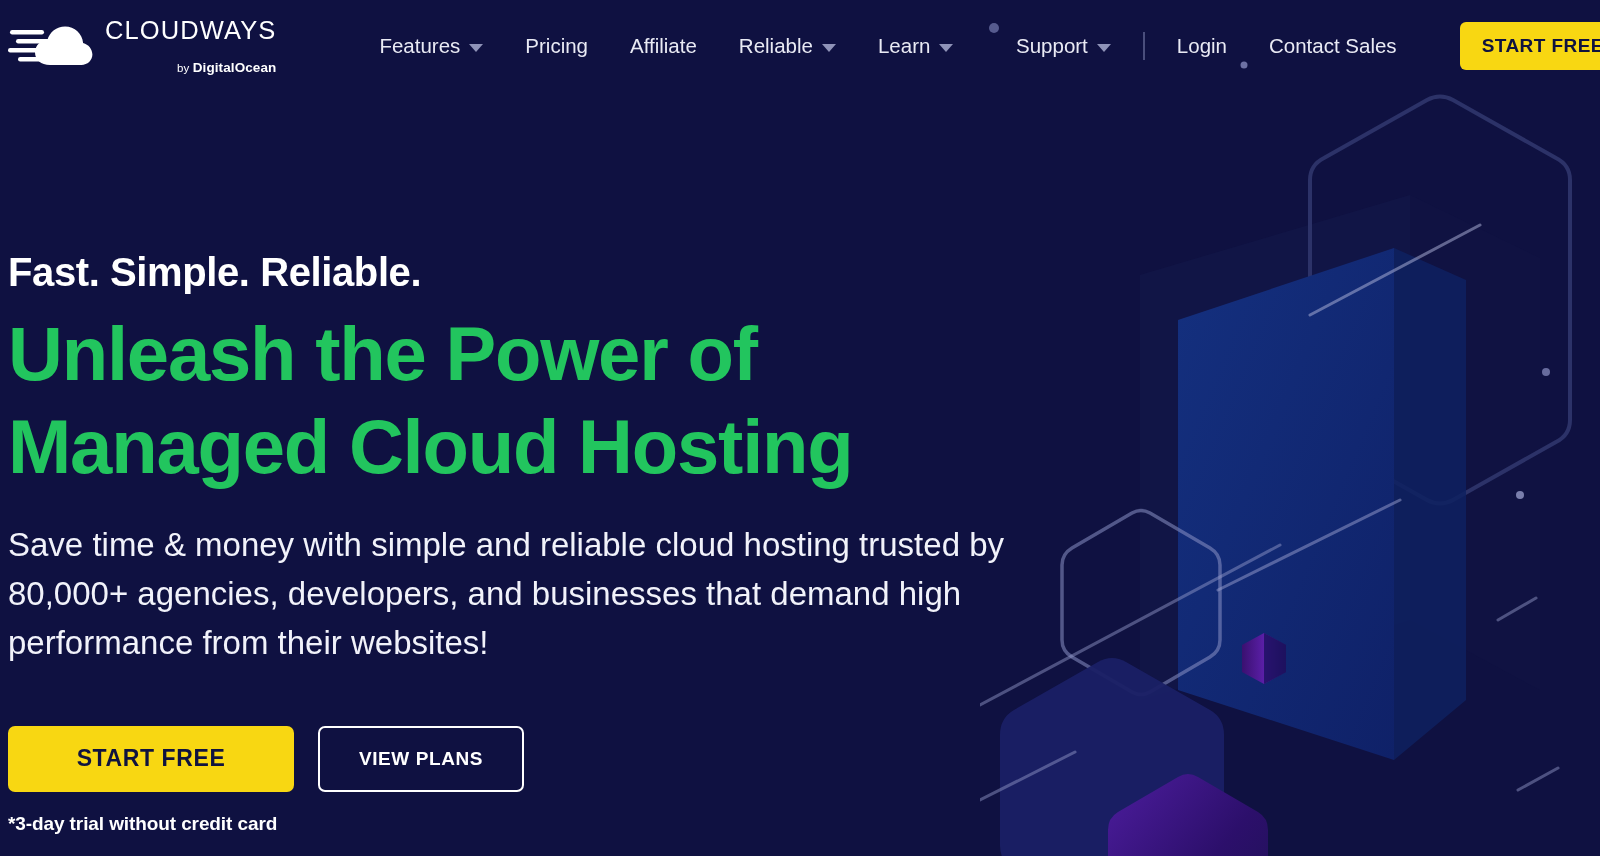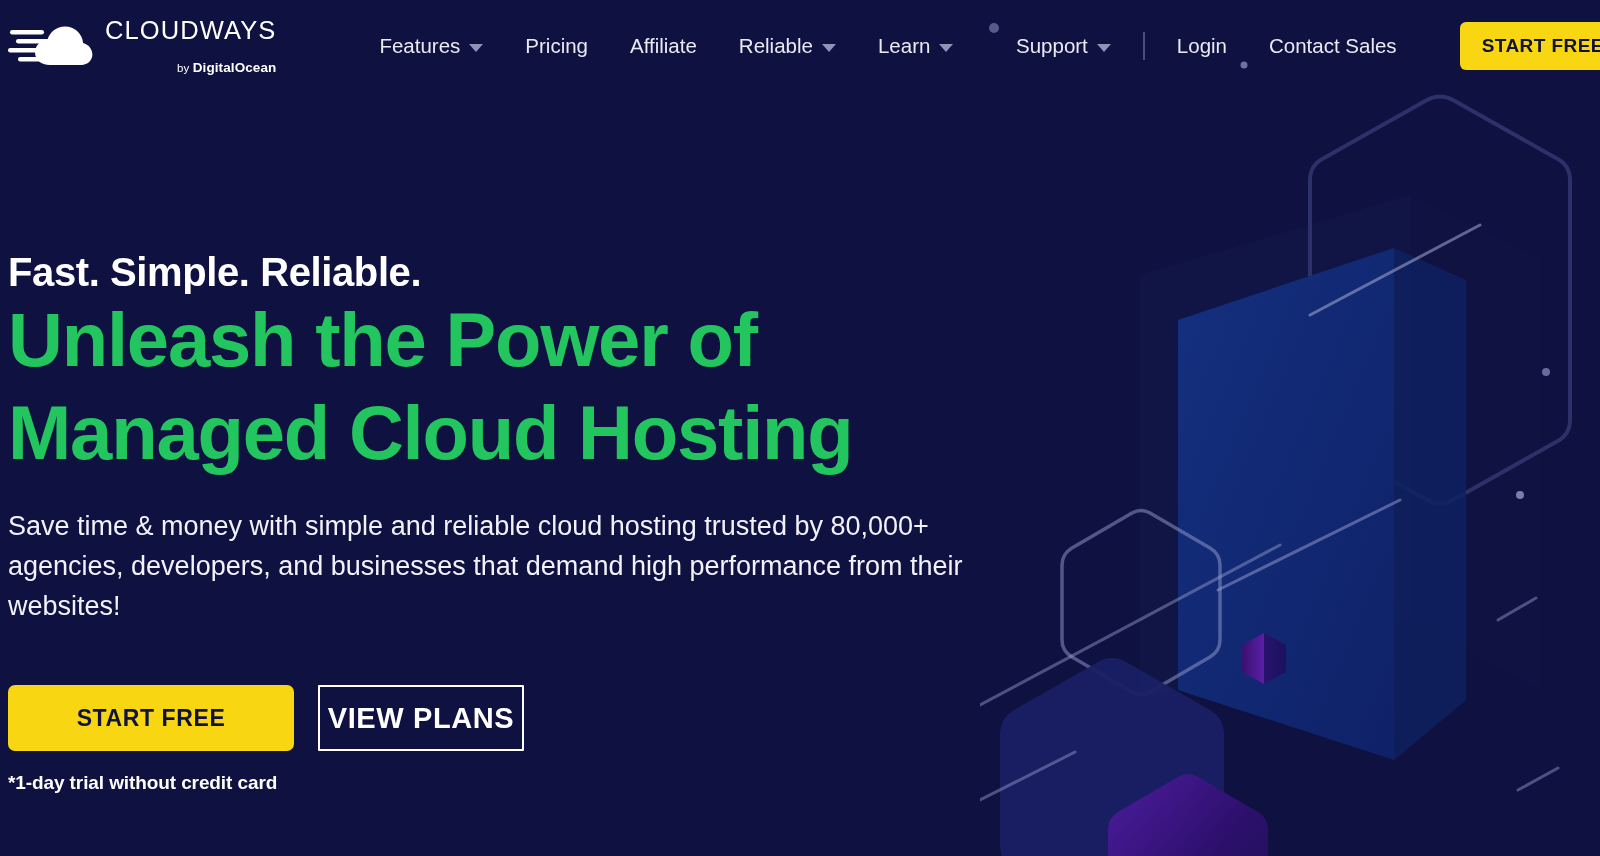--- a/index.html
+++ b/index.html
@@ -118,33 +118,34 @@
     z-index:4;
     padding:158px 0 0 8px;
     max-width:1100px;
   }
   .eyebrow {
     color:#ffffff;
     font-size:40px;
     font-weight:700;
     letter-spacing:-.4px;
     line-height:1.1;
+    margin-bottom:14px;
   }
   .headline {
     color:#22c55e;
     font-size:76px;
     font-weight:700;
     line-height:1.22;
     letter-spacing:-1.2px;
     margin-bottom:28px;
     max-width:980px;
   }
   .subhead {
     color:#f1f2fa;
-    font-size:27px;
+    font-size:33px;
     font-weight:400;
     line-height:1.48;
     max-width:1030px;
     margin-bottom:58px;
   }
 
   .cta-row { display:flex; align-items:center; gap:24px; }
   .btn-primary {
     background:#f8d712;
     color:#10133f;
@@ -154,25 +155,25 @@
     border:none;
     border-radius:7px;
     width:286px;
     height:66px;
     cursor:pointer;
     font-family:inherit;
   }
   .btn-secondary {
     background:transparent;
     color:#ffffff;
-    font-size:29px;
+    font-size:19px;
     font-weight:700;
     letter-spacing:.6px;
     border:2.5px solid #ffffff;
-    border-radius:1px;
+    border-radius:7px;
     width:206px;
     height:66px;
     cursor:pointer;
     font-family:inherit;
   }
   .footnote {
     color:#ffffff;
     font-size:19px;
     font-weight:700;
     margin-top:21px;
@@ -302,16 +303,16 @@
   <main class="hero">
     <p class="eyebrow">Fast. Simple. Reliable.</p>
     <h1 class="headline">Unleash the Power of Managed Cloud Hosting</h1>
     <p class="subhead">Save time &amp; money with simple and reliable cloud hosting trusted by 80,000+ agencies, developers, and businesses that demand high performance from their websites!</p>
 
     <div class="cta-row">
       <button class="btn-primary">START FREE</button>
       <button class="btn-secondary">VIEW PLANS</button>
     </div>
 
-    <p class="footnote">*1-day trial without credit card</p>
+    <p class="footnote">*3-day trial without credit card</p>
   </main>
 
 </div>
 
 </body></html>

